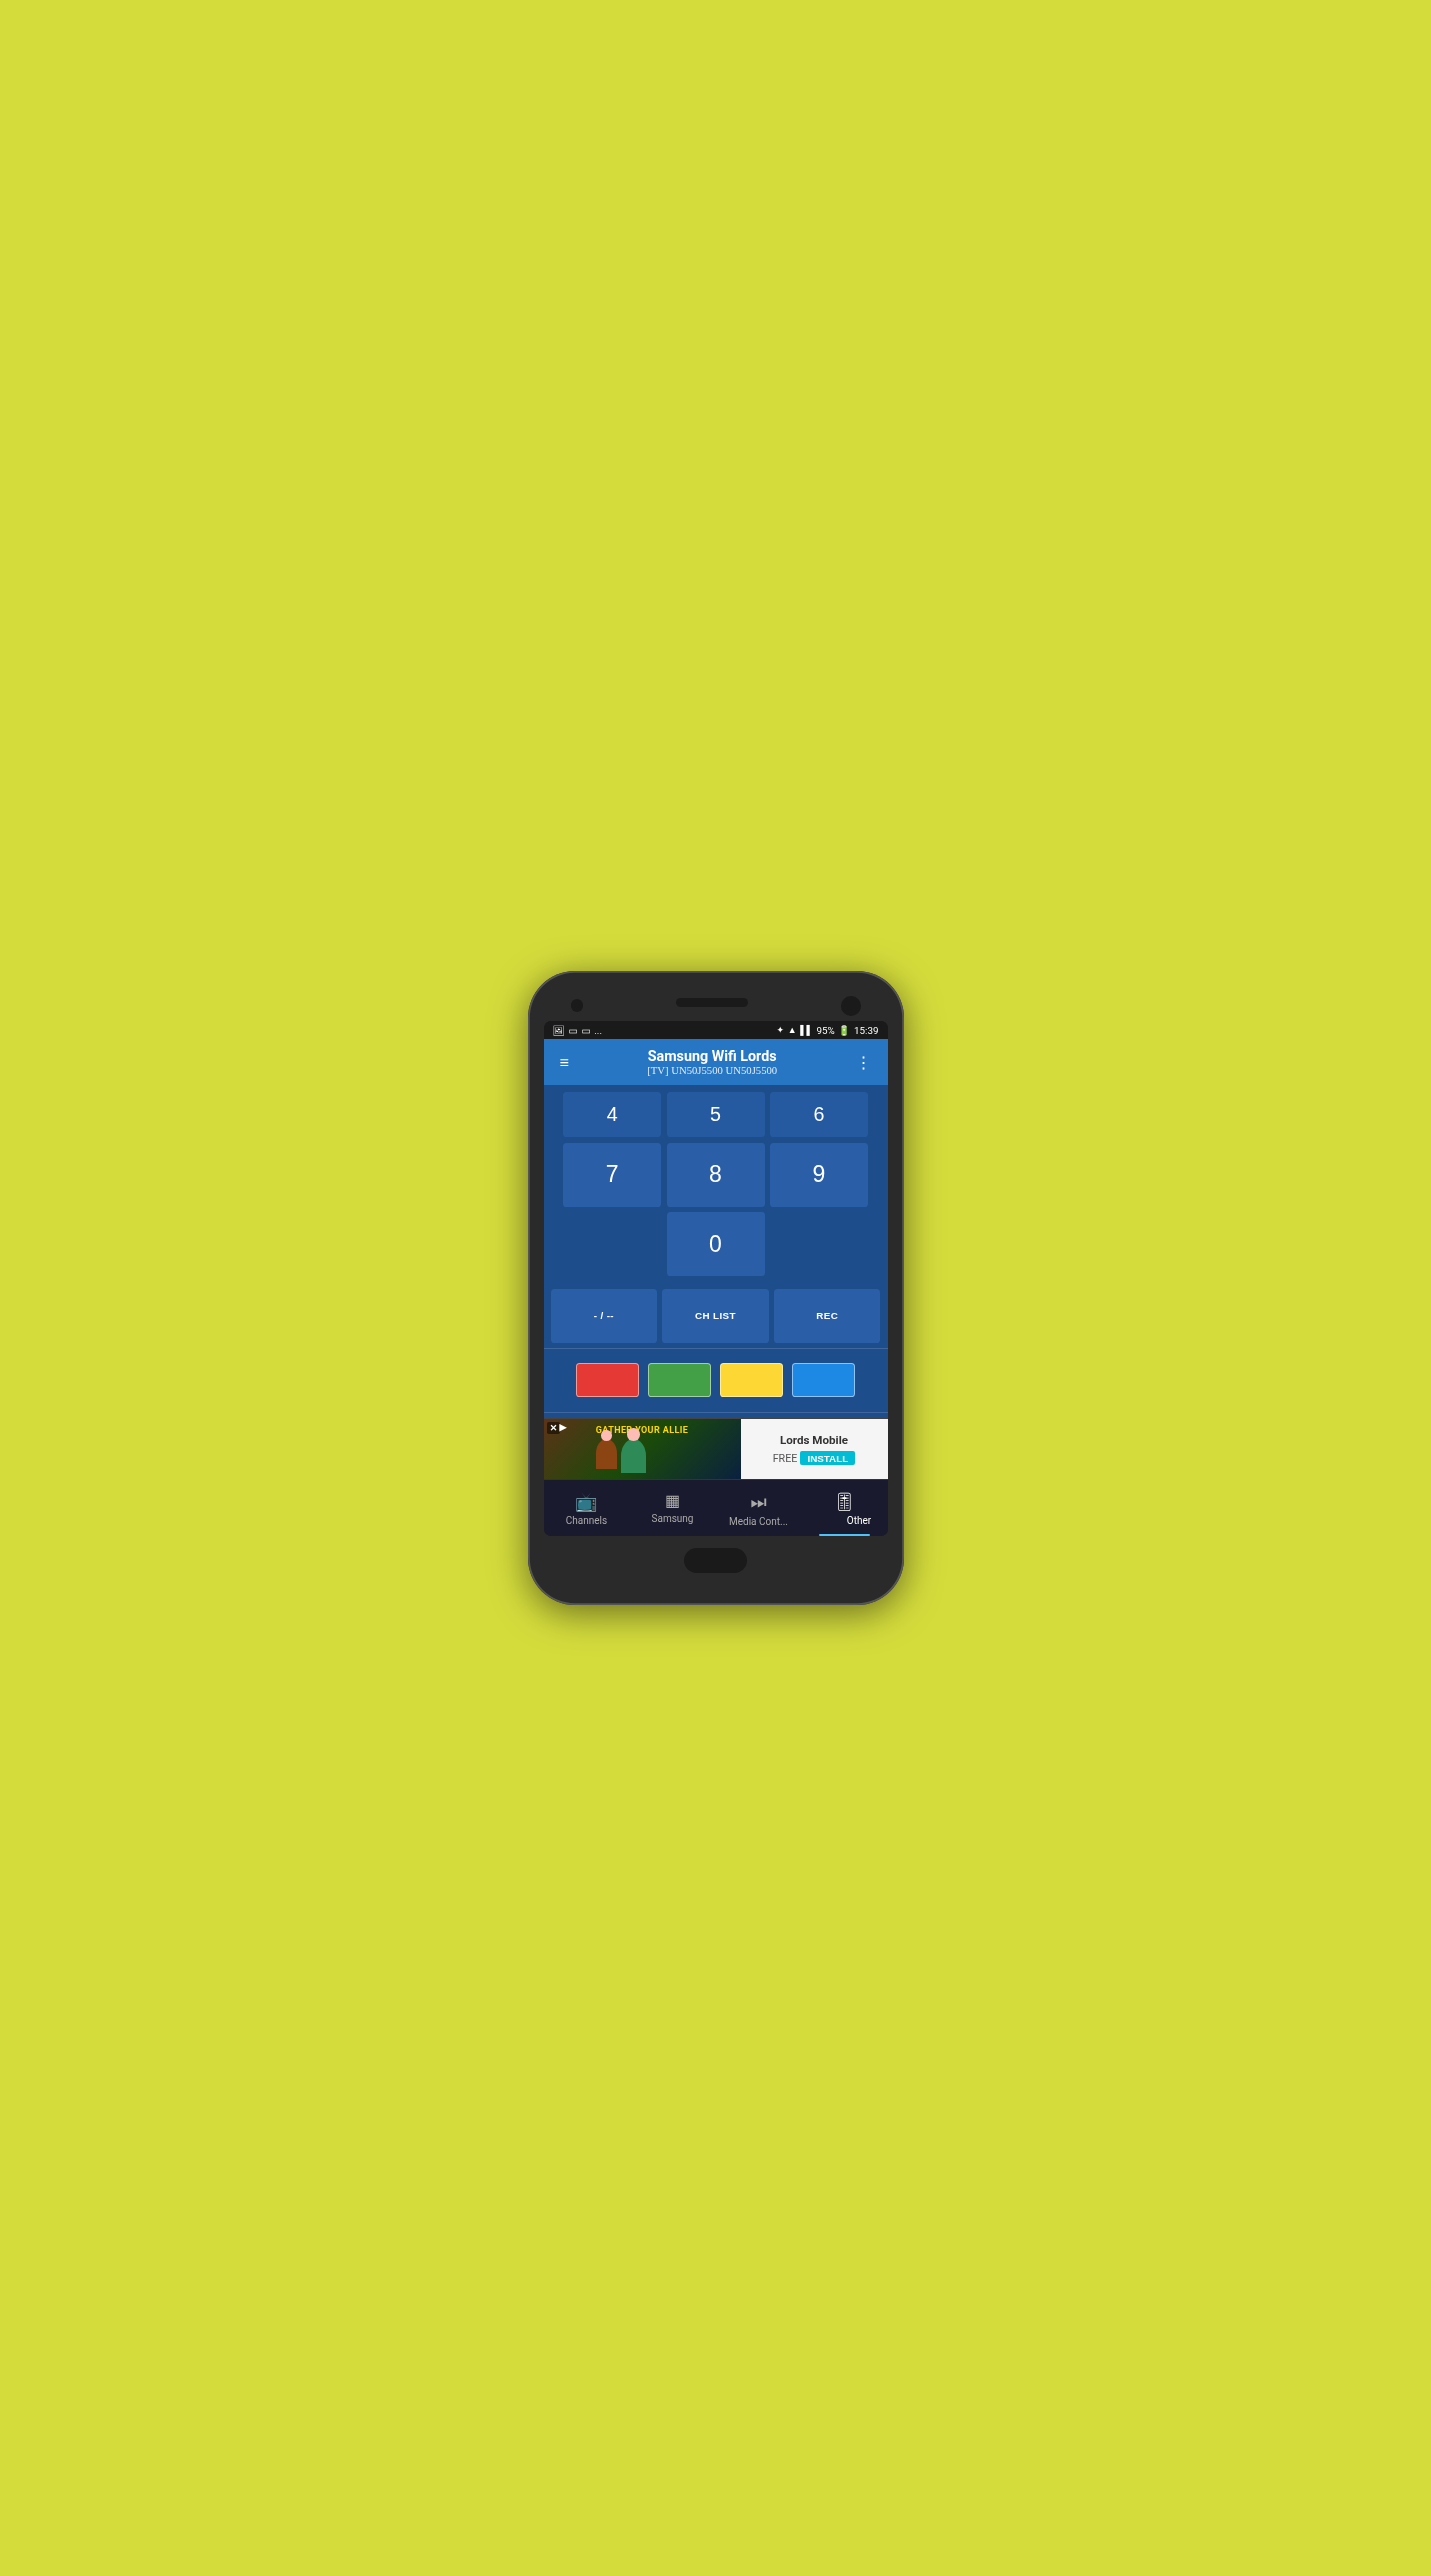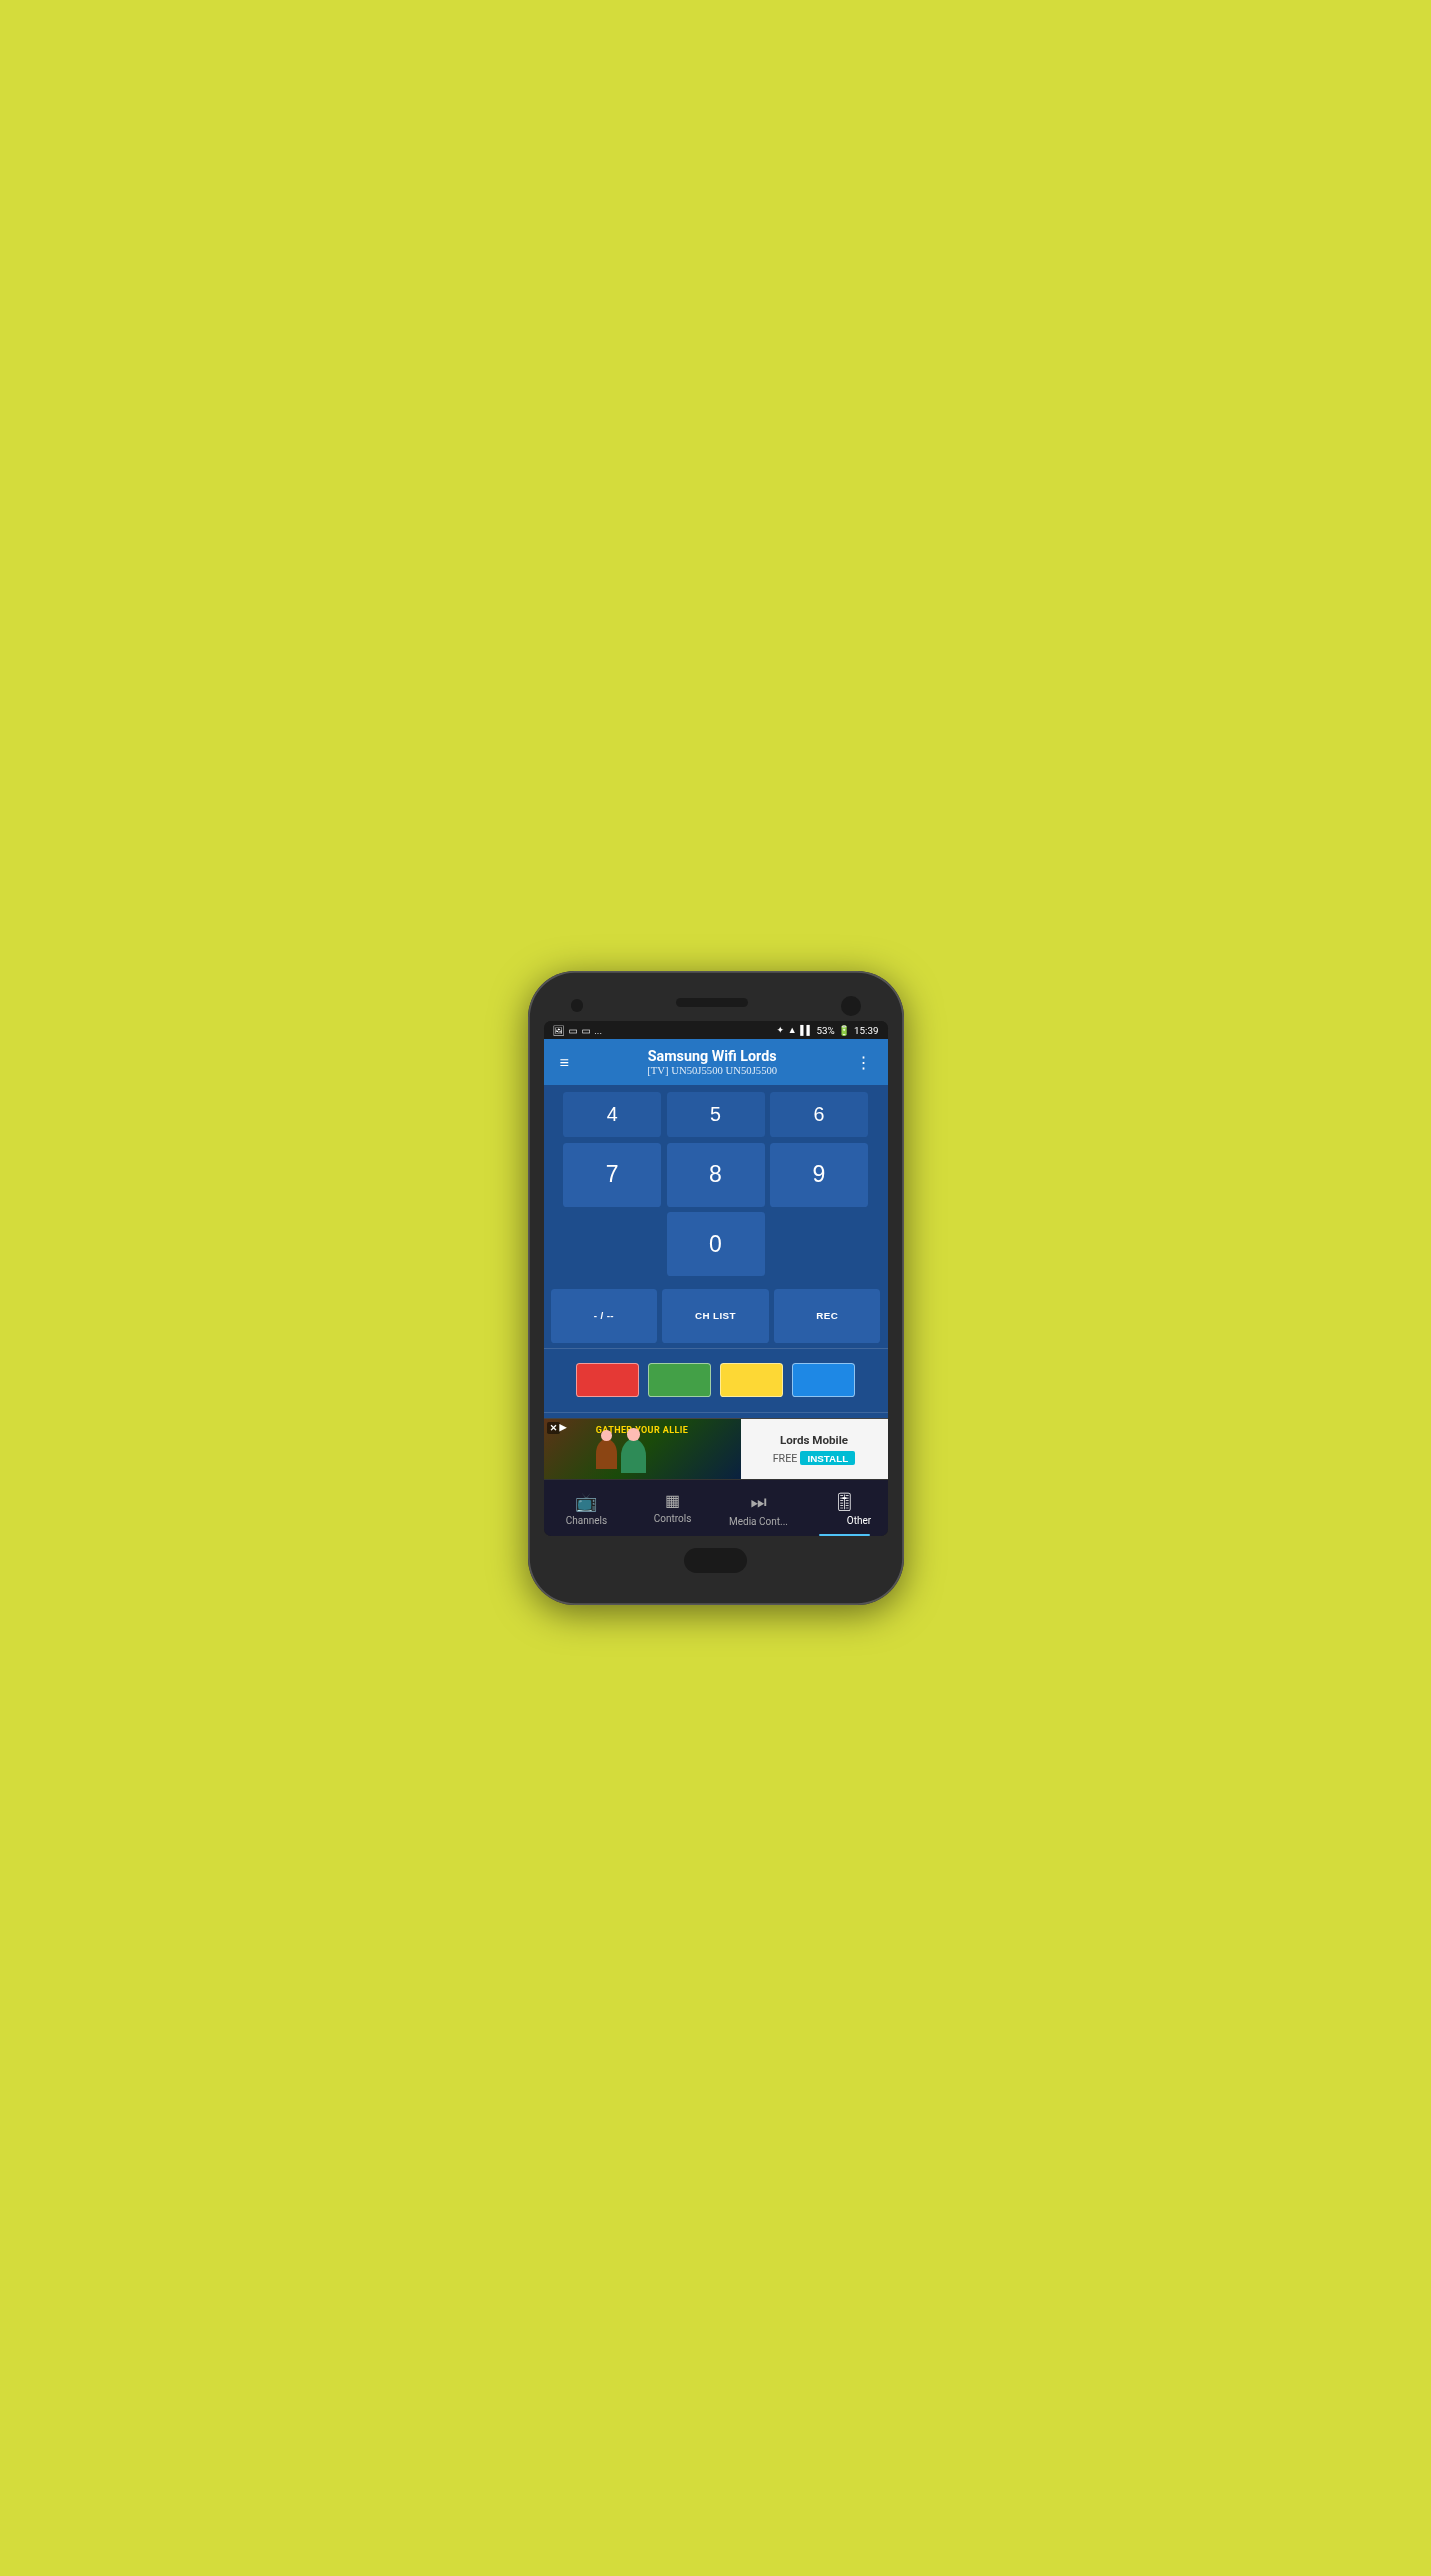--- a/index.html
+++ b/index.html
@@ -411,21 +411,21 @@
       <div class="status-left">
         <span>🖼</span>
         <span>▭</span>
         <span>▭</span>
         <span>...</span>
       </div>
       <div class="status-right">
         <span class="status-icon">✦</span>
         <span class="status-icon">▲</span>
         <span class="status-icon">▌▌</span>
-        <span>53%</span>
+        <span>95%</span>
         <span>🔋</span>
         <span>15:39</span>
       </div>
     </div>
 
     <div class="app-bar">
       <div class="hamburger-icon">≡</div>
       <div class="app-bar-center">
         <div class="app-title">Samsung Wifi Lords</div>
         <div class="app-subtitle">[TV] UN50J5500 UN50J5500</div>
@@ -505,21 +505,21 @@
 
     </div>
 
     <div class="bottom-nav">
       <div class="nav-item">
         <span class="nav-icon">📺</span>
         <span class="nav-label">Channels</span>
       </div>
       <div class="nav-item">
         <span class="nav-icon" style="font-size:16px;">▦</span>
-        <span class="nav-label">Controls</span>
+        <span class="nav-label">Samsung</span>
       </div>
       <div class="nav-item">
         <span class="nav-icon">⏭</span>
         <span class="nav-label">Media Cont...</span>
       </div>
       <div class="nav-item active" style="position:relative;">
         <span class="nav-icon" style="color:white;">🎚</span>
         <span class="nav-label" style="color:white;margin-left:29px;">Other</span>
         <div class="nav-active-bar"></div>
       </div>

